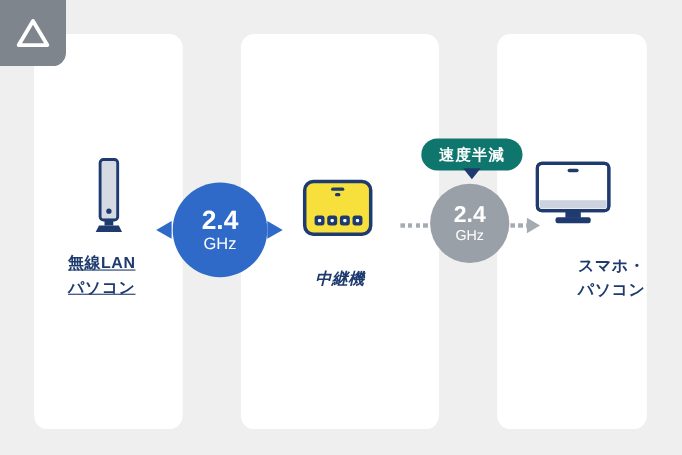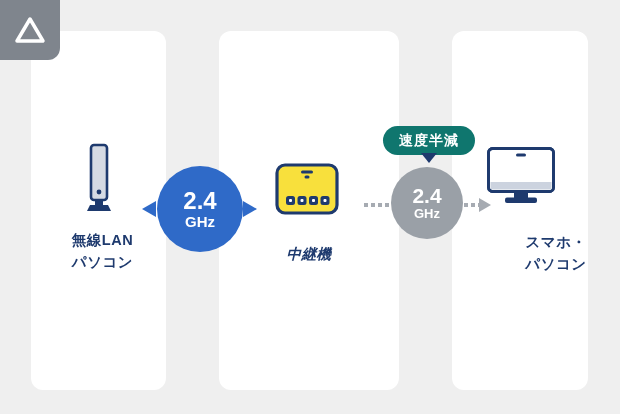--- a/index.html
+++ b/index.html
@@ -20,33 +20,33 @@
   .p2{left:219px;width:180px;}
   .p3{left:452px;width:136px;}
 
   .icon-wrap{position:absolute;line-height:0;}
 
   .node-label{
     position:absolute;color:#1e3a6e;font-weight:700;font-size:14.5px;
     line-height:22px;text-align:center;letter-spacing:0.5px;white-space:nowrap;
   }
   .node-label span{display:block;}
-  .lbl1{left:31px;width:143px;top:229px;}
+  .lbl1{left:21px;width:143px;top:229px;text-decoration:underline;}
   .lbl2{left:219px;width:180px;top:243px;font-style:italic;}
   .lbl3{left:452px;width:136px;top:231px;margin-left:36px;}
 
   .band-circle{
     position:absolute;border-radius:50%;color:#ffffff;
     display:flex;flex-direction:column;align-items:center;justify-content:center;
     z-index:3;text-align:right;
   }
   .band-blue{left:157px;top:166px;width:86px;height:86px;background:#2f6ac8;}
   .band-gray{left:391px;top:167px;width:72px;height:72px;background:#9aa0a7;}
   .band-num{font-weight:800;font-size:24px;line-height:24px;}
-  .band-unit{font-weight:700;font-size:15px;line-height:17px;}
+  .band-unit{font-weight:400;font-size:15px;line-height:17px;}
   .band-gray .band-num{font-size:21px;line-height:21px;}
   .band-gray .band-unit{font-size:13px;line-height:15px;}
 
   .tri{position:absolute;width:0;height:0;}
   .arrow-l{left:142px;top:201px;border-top:8px solid transparent;border-bottom:8px solid transparent;border-right:14px solid #2f6ac8;}
   .arrow-r{left:243px;top:201px;border-top:8px solid transparent;border-bottom:8px solid transparent;border-left:14px solid #2f6ac8;}
 
   .dash{
     position:absolute;height:4px;top:203px;
     background:repeating-linear-gradient(90deg,#a6abb2 0 4px,rgba(0,0,0,0) 4px 7px);

